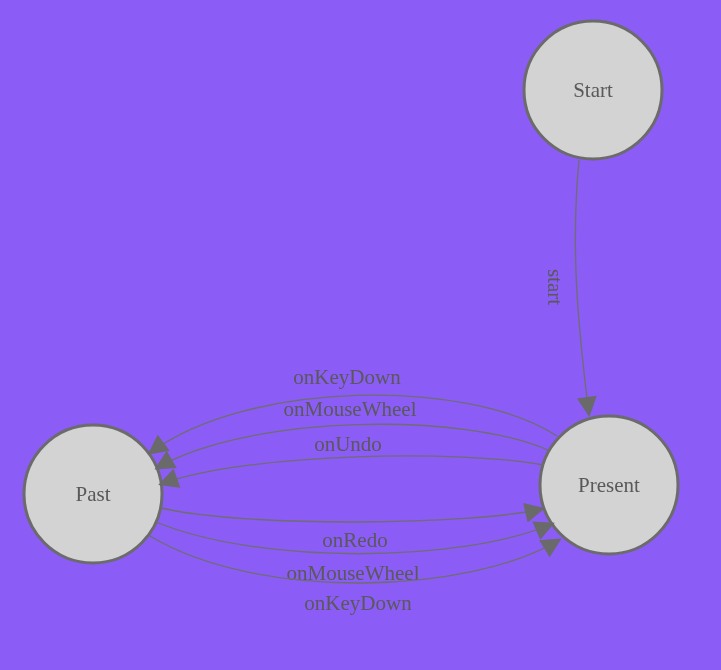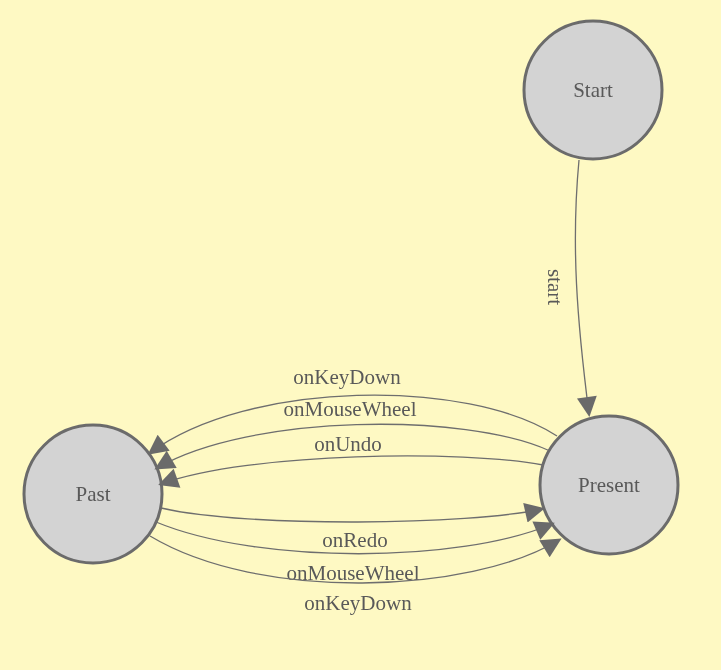--- a/index.html
+++ b/index.html
@@ -4,21 +4,21 @@
 <style>
   html, body {
     margin: 0;
     padding: 0;
     background: #ffffff;
   }
   .canvas {
     position: relative;
     width: 721px;
     height: 670px;
-    background: #fef9c3;
+    background: #8b5cf6;
     font-family: "Liberation Serif", serif;
     overflow: hidden;
   }
   svg text {
     font-family: "Liberation Serif", serif;
     fill: #595959;
   }
   .node-circle {
     fill: #d3d3d3;
     stroke: #6b6b6b;

